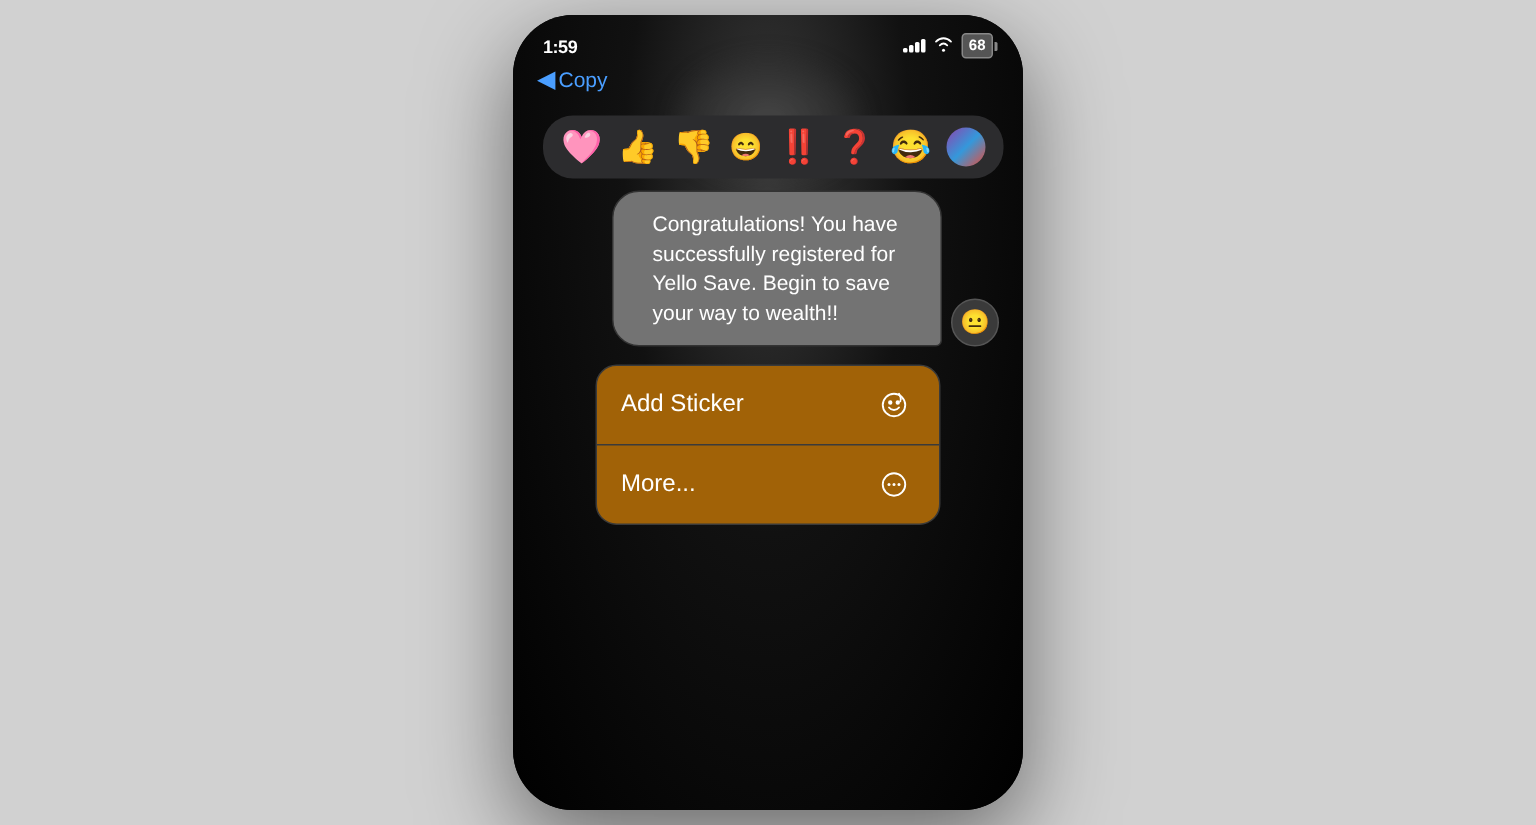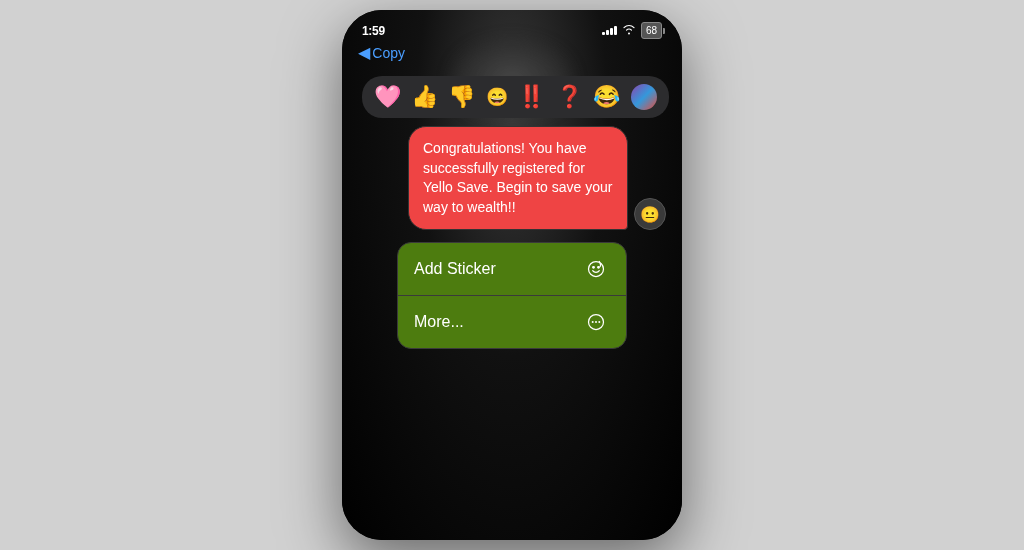--- a/index.html
+++ b/index.html
@@ -83,21 +83,21 @@
     }
 
     .battery {
       display: flex;
       align-items: flex-end;
       background: #555;
       border-radius: 3px;
       padding: 2px 4px;
       font-size: 10px;
       color: #fff;
-      font-weight: 400;
+      font-weight: 700;
       border: 1px solid #888;
       position: relative;
     }
 
     .battery::after {
       content: '';
       position: absolute;
       right: -4px;
       top: 50%;
       transform: translateY(-50%);
@@ -162,23 +162,23 @@
 
     .message-row {
       display: flex;
       align-items: flex-end;
       gap: 6px;
       width: 100%;
       justify-content: flex-end;
     }
 
     .message-bubble {
-      background: #ef4444;
+      background: #737373;
       border-radius: 18px 18px 4px 18px;
-      padding: 12px 14px;
+      padding: 12px 26px;
       max-width: 220px;
       color: #fff;
       font-size: 14px;
       line-height: 1.4;
       border: 1px solid #333;
       margin-left: 20px;
     }
 
     .message-avatar {
       width: 32px;
@@ -187,21 +187,21 @@
       border-radius: 50%;
       display: flex;
       align-items: center;
       justify-content: center;
       font-size: 16px;
       flex-shrink: 0;
       border: 1px solid #555;
     }
 
     .context-menu {
-      background: #4d7c0f;
+      background: #a16207;
       border-radius: 14px;
       overflow: hidden;
       width: 230px;
       align-self: center;
       margin-top: 4px;
       border: 1px solid #3a3a3a;
     }
 
     .context-menu-item {
       display: flex;

